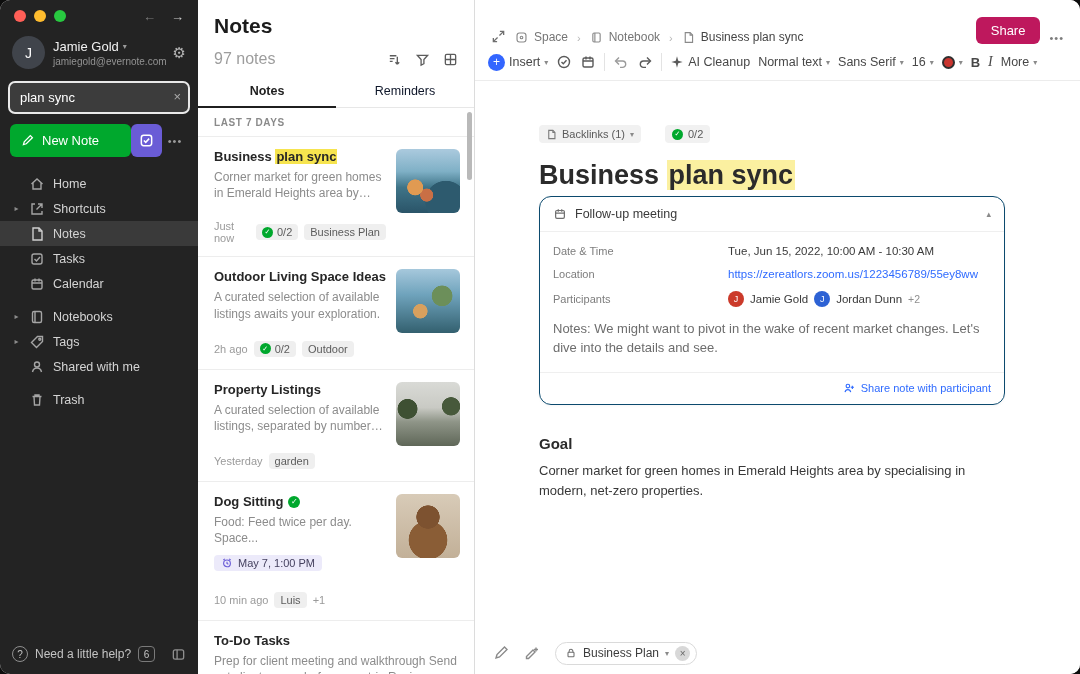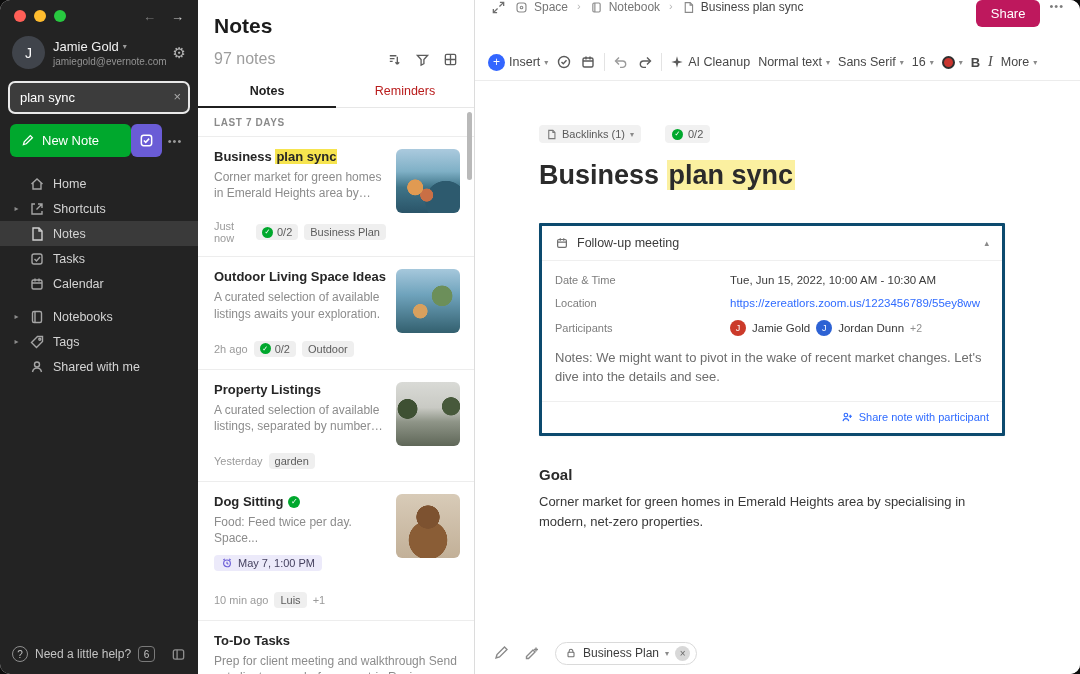--- a/index.html
+++ b/index.html
@@ -41,21 +41,21 @@
 
   
   .notes-panel{width:277px;flex-shrink:0;background:#fff;border-right:1px solid #dcdcdc;display:flex;flex-direction:column;position:relative}
   .np-header{padding:14px 16px 0}
   .np-title{font-size:21px;font-weight:bold;color:#1c1c1c}
   .np-sub{display:flex;align-items:center;margin-top:12px}
   .np-count{flex:1;font-size:16px;color:#9d9d9d}
   .np-icons{display:flex;gap:13px;align-items:center}
   .np-icons svg{cursor:pointer}
   .tabs{display:flex;margin-top:8px;border-bottom:1px solid #e7e7e7}
-  .tab{flex:1;text-align:center;font-size:12.5px;padding:8px 0 9px;color:#b91c1c;position:relative;cursor:pointer}
+  .tab{flex:1;text-align:center;font-size:12.5px;padding:8px 0 9px;color:#0f172a;position:relative;cursor:pointer}
   .tab-active{color:#1f1f1f;font-weight:bold}
   .tab-active:after{content:"";position:absolute;left:0;right:0;bottom:-1px;height:2px;background:#1f1f1f}
   .section-label{font-size:10px;font-weight:bold;color:#8a8a8a;letter-spacing:.6px;padding:9px 16px 8px;border-bottom:1px solid #ededed}
   .cards{flex:1;overflow:hidden}
   .card{display:flex;gap:10px;padding:12px 14px 12px 16px;border-bottom:1px solid #ededed;cursor:pointer}
   .card-main{flex:1;min-width:0}
   .card-title{font-size:13px;font-weight:bold;color:#262626;display:flex;align-items:center;gap:5px;white-space:nowrap;overflow:hidden}
   .hl-list{background:#f6e44f;padding:0 1px}
   .title-check{width:12px;height:12px;border-radius:50%;background:#00a82d;color:#fff;font-size:8px;display:inline-flex;align-items:center;justify-content:center;flex-shrink:0}
   .card-snippet{font-size:12px;color:#8c8c8c;line-height:1.35;margin-top:5px;display:-webkit-box;-webkit-line-clamp:2;-webkit-box-orient:vertical;overflow:hidden;max-height:33px}
@@ -67,42 +67,42 @@
   .extra-count{font-size:11px;color:#9a9a9a}
   .thumb{width:64px;height:64px;border-radius:6px;flex-shrink:0}
   .thumb-coast1{background:radial-gradient(circle at 30% 60%,#e09a52 0 13%,transparent 14%),radial-gradient(circle at 48% 72%,#c96f45 0 11%,transparent 12%),radial-gradient(circle at 78% 82%,#2d5a6e 0 28%,transparent 29%),linear-gradient(180deg,#abcade 0%,#7fb0c6 35%,#3f7488 60%,#2a5468 100%)}
   .thumb-coast2{background:radial-gradient(circle at 72% 42%,#6c8f5a 0 17%,transparent 18%),radial-gradient(circle at 38% 66%,#d8a05e 0 12%,transparent 13%),linear-gradient(180deg,#a6c8dc 0%,#6fa3bc 40%,#33606f 100%)}
   .thumb-house{background:radial-gradient(circle at 18% 42%,#3e5033 0 15%,transparent 16%),radial-gradient(circle at 86% 38%,#47593b 0 13%,transparent 14%),linear-gradient(180deg,#d9dad6 0%,#c9cac4 40%,#8f9588 62%,#5f6758 100%)}
   .thumb-dog{background:radial-gradient(circle at 50% 36%,#7d5230 0 22%,transparent 23%),radial-gradient(circle at 50% 72%,#8a5d36 0 34%,transparent 35%),linear-gradient(180deg,#d8cbb8 0%,#c2b098 100%)}
   .np-scrollbar{position:absolute;right:2px;top:112px;width:5px;height:68px;border-radius:3px;background:#b9b9b9;cursor:pointer}
 
   
   .editor{flex:1;min-width:0;background:#fff;display:flex;flex-direction:column}
-  .ed-header{height:44px;display:flex;align-items:flex-start;gap:9px;padding:0 16px}
+  .ed-header{height:44px;display:flex;align-items:flex-end;gap:9px;padding:0 16px}
   .crumb{display:flex;align-items:center;gap:6px;font-size:12px;color:#757575;cursor:pointer;white-space:nowrap}
   .crumb-sep{color:#b5b5b5;font-size:11px}
   .crumb-last{color:#454545}
   .ed-spring{flex:1}
   .share-btn{background:#be185d;color:#fff;border:none;border-radius:6px;font-size:13px;padding:6px 15px;cursor:pointer;font-family:inherit}
   .ed-more{color:#7c7c7c;font-size:11px;letter-spacing:1px;background:none;border:none;cursor:pointer}
   .ed-toolbar{height:37px;display:flex;align-items:center;gap:8px;padding:0 13px;border-bottom:1px solid #ececec;font-size:12.5px;color:#484848;white-space:nowrap}
   .tb-item{display:flex;align-items:center;gap:4px;cursor:pointer}
   .insert-plus{width:17px;height:17px;border-radius:50%;background:#3366ff;color:#fff;font-size:12px;line-height:1;display:flex;align-items:center;justify-content:center}
   .tb-caret{font-size:8px;color:#8a8a8a}
   .tb-divider{width:1px;height:18px;background:#e3e3e3}
   .color-dot{width:13px;height:13px;border-radius:50%;background:#c9352f;border:2px solid #2f2f2f}
   .tb-bold{font-weight:bold;font-size:13px}
   .tb-italic{font-style:italic;font-family:"Liberation Serif",serif;font-size:14px}
   .ed-content{flex:1;overflow:hidden;padding:44px 0 0 64px}
   .ed-inner{width:466px}
   .badge-row{display:flex;align-items:flex-start;gap:24px}
   .badge{background:#f1f1f1;border-radius:4px;padding:3px 7px;font-size:11px;color:#5a5a5a;display:inline-flex;align-items:center;gap:5px;cursor:pointer}
   .note-title{font-size:27px;font-weight:bold;color:#2b2b2b;margin-top:17px}
   .hl-title{background:#fbf0a0;padding:0 2px}
-  .meeting-card{border:3px solid #0c4a6e;border-radius:1px;margin-top:32px;box-shadow:0 1px 3px rgba(0,0,0,.04)}
+  .meeting-card{border:1px solid #0c4a6e;border-radius:12px;margin-top:5px;box-shadow:0 1px 3px rgba(0,0,0,.04)}
   .mc-header{display:flex;align-items:center;gap:8px;padding:10px 13px;border-bottom:1px solid #efefef;font-size:12.5px;color:#3a3a3a}
   .mc-spring{flex:1}
   .mc-chevron{color:#8a8a8a;font-size:9px;cursor:pointer}
   .mc-body{padding:13px 13px 2px}
   .mc-row{display:flex;align-items:center;margin-bottom:11px}
   .mc-label{width:175px;flex-shrink:0;font-size:11px;color:#7d7d7d}
   .mc-value{font-size:11.5px;color:#3a3a3a}
   .mc-link{font-size:11.5px;color:#2f6bff;cursor:pointer}
   .mc-participants{display:flex;align-items:center;gap:6px;font-size:11.5px;color:#3a3a3a}
   .mini-avatar{width:16px;height:16px;border-radius:50%;color:#fff;font-size:9px;display:inline-flex;align-items:center;justify-content:center}
@@ -227,20 +227,27 @@
       </div>
       <div class="nav-item">
         <span class="chev-slot"></span>
         <svg class="nav-icon" viewBox="0 0 16 16" fill="none" stroke="#a5a5a5" stroke-width="1.4">
             <circle cx="8" cy="5.5" r="2.5"></circle>
             <path d="M3.5 13c.5-2.5 2-4 4.5-4s4 1.5 4.5 4"></path>
           </svg>
         <span>Shared with me</span>
       </div>
       <div class="nav-gap"></div>
+      <div class="nav-item">
+        <span class="chev-slot"></span>
+        <svg class="nav-icon" viewBox="0 0 16 16" fill="none" stroke="#a5a5a5" stroke-width="1.4">
+            <path d="M3.5 4.5h9M6 4.5V3h4v1.5M5 4.5l.5 8.5h5l.5-8.5"></path>
+          </svg>
+        <span>Trash</span>
+      </div>
     </nav>
 
     <div class="help-row">
       <span class="help-q">?</span>
       <span>Need a little help?</span>
       <span class="help-badge">6</span>
       <span class="help-spring"></span>
       <svg width="15" height="15" viewBox="0 0 16 16" fill="none" stroke="#8f8f8f" stroke-width="1.4">
           <rect x="2.5" y="3" width="11" height="10" rx="2"></rect>
           <path d="M6.5 3v10"></path>

